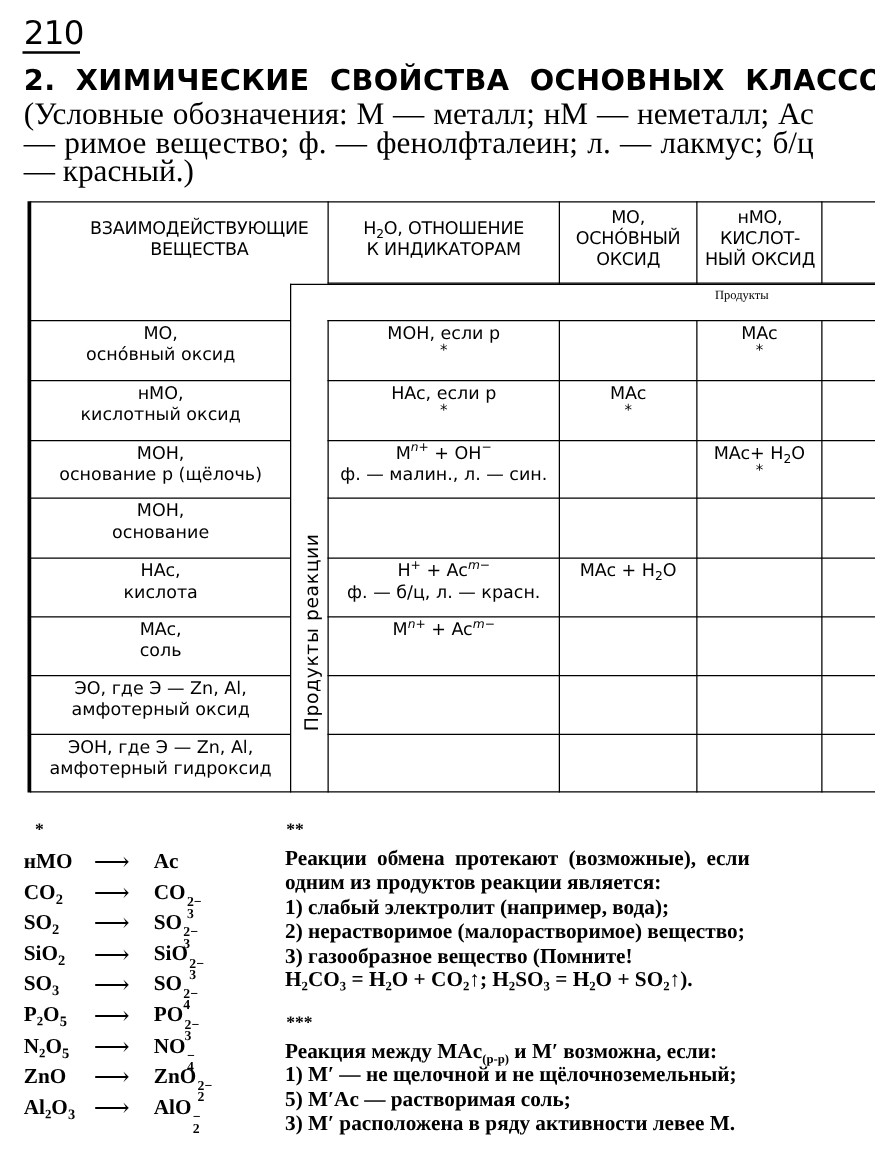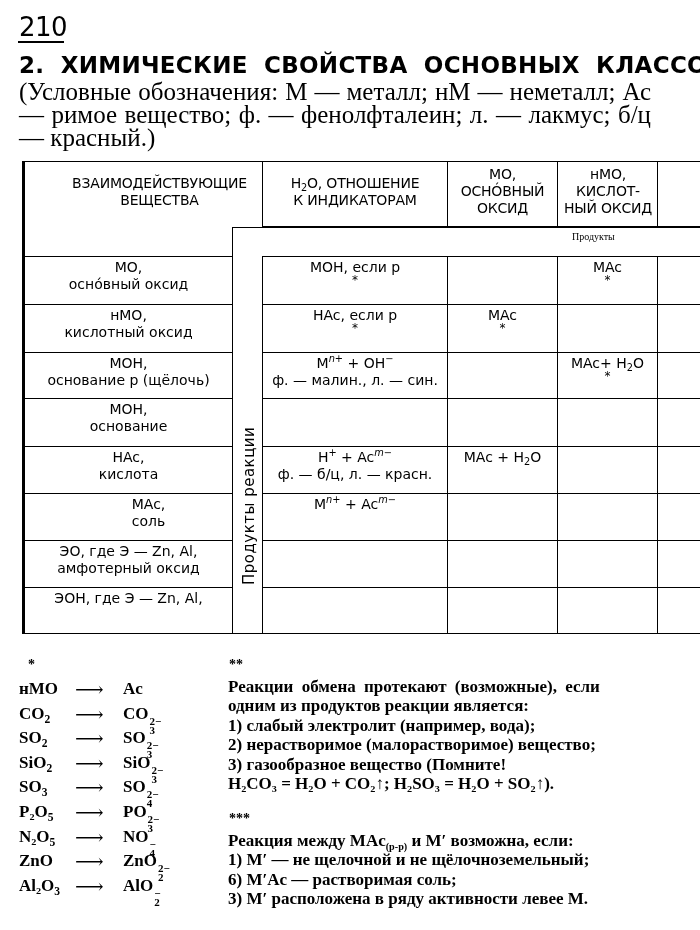--- a/index.html
+++ b/index.html
@@ -163,38 +163,39 @@
         <span>кислота</span>
       </div>
       <div class="cell" style="left:241px;top:288px;width:184px;height:43px;">
         <span><span>H</span><sup>+</sup><span> + Ac</span><sup>m−</sup></span>
         <span>ф. — б/ц, л. — красн.</span>
       </div>
       <div class="cell" style="left:426px;top:288px;width:109px;height:43px;">
         <span><span>MAc + H</span><sub>2</sub><span>O</span></span>
       </div>
       <div class="cell" style="left:536px;top:288px;width:99px;height:43px;"></div>
-      <div class="cell" style="left:3px;top:335px;width:207px;height:43px;padding-left:20px;">
+      <div class="cell" style="left:3px;top:335px;width:207px;height:43px;">
         <span>MAc,</span>
         <span>соль</span>
       </div>
       <div class="cell" style="left:241px;top:335px;width:184px;height:43px;">
         <span><span>M</span><sup>n+</sup><span> + Ac</span><sup>m−</sup></span>
       </div>
       <div class="cell" style="left:426px;top:335px;width:109px;height:43px;"></div>
       <div class="cell" style="left:536px;top:335px;width:99px;height:43px;"></div>
       <div class="cell" style="left:3px;top:382px;width:207px;height:43px;">
         <span>ЭО, где Э — Zn, Al,</span>
         <span>амфотерный оксид</span>
       </div>
       <div class="cell" style="left:241px;top:382px;width:184px;height:43px;"></div>
       <div class="cell" style="left:426px;top:382px;width:109px;height:43px;"></div>
       <div class="cell" style="left:536px;top:382px;width:99px;height:43px;"></div>
       <div class="cell" style="left:3px;top:429px;width:207px;height:42px;">
         <span>ЭОН, где Э — Zn, Al,</span>
+        <span>амфотерный гидроксид</span>
       </div>
       <div class="cell" style="left:241px;top:429px;width:184px;height:42px;"></div>
       <div class="cell" style="left:426px;top:429px;width:109px;height:42px;"></div>
       <div class="cell" style="left:536px;top:429px;width:99px;height:42px;"></div>
     </div>
 </div>
 
 <div id="vertical-label" class="sans">Продукты реакции</div>
 
 <div class="note-mark serif" style="left:28px;top:657px;">*</div>
@@ -277,15 +278,15 @@
   <div class="rule-line">1) слабый электролит (например, вода);</div>
   <div class="rule-line">2) нерастворимое (малорастворимое) вещество;</div>
   <div class="rule-line">3) газообразное вещество (Помните!</div>
   <div class="rule-line">H₂CO₃ = H₂O + CO₂↑; H₂SO₃ = H₂O + SO₂↑).</div>
 </div>
 
 <div class="note-mark serif" style="left:229px;top:811px;">***</div>
 <div id="rule3" class="serif rule-text">
   <div class="rule-line"><span>Реакция между MAc</span><sub style="font-size:60%;">(р-р)</sub><span> и M′ возможна, если:</span></div>
   <div class="rule-line">1) M′ — не щелочной и не щёлочноземельный;</div>
-  <div class="rule-line">6) M′Ac — растворимая соль;</div>
+  <div class="rule-line">5) M′Ac — растворимая соль;</div>
   <div class="rule-line">3) M′ расположена в ряду активности левее M.</div>
 </div>
 
 </body></html>

